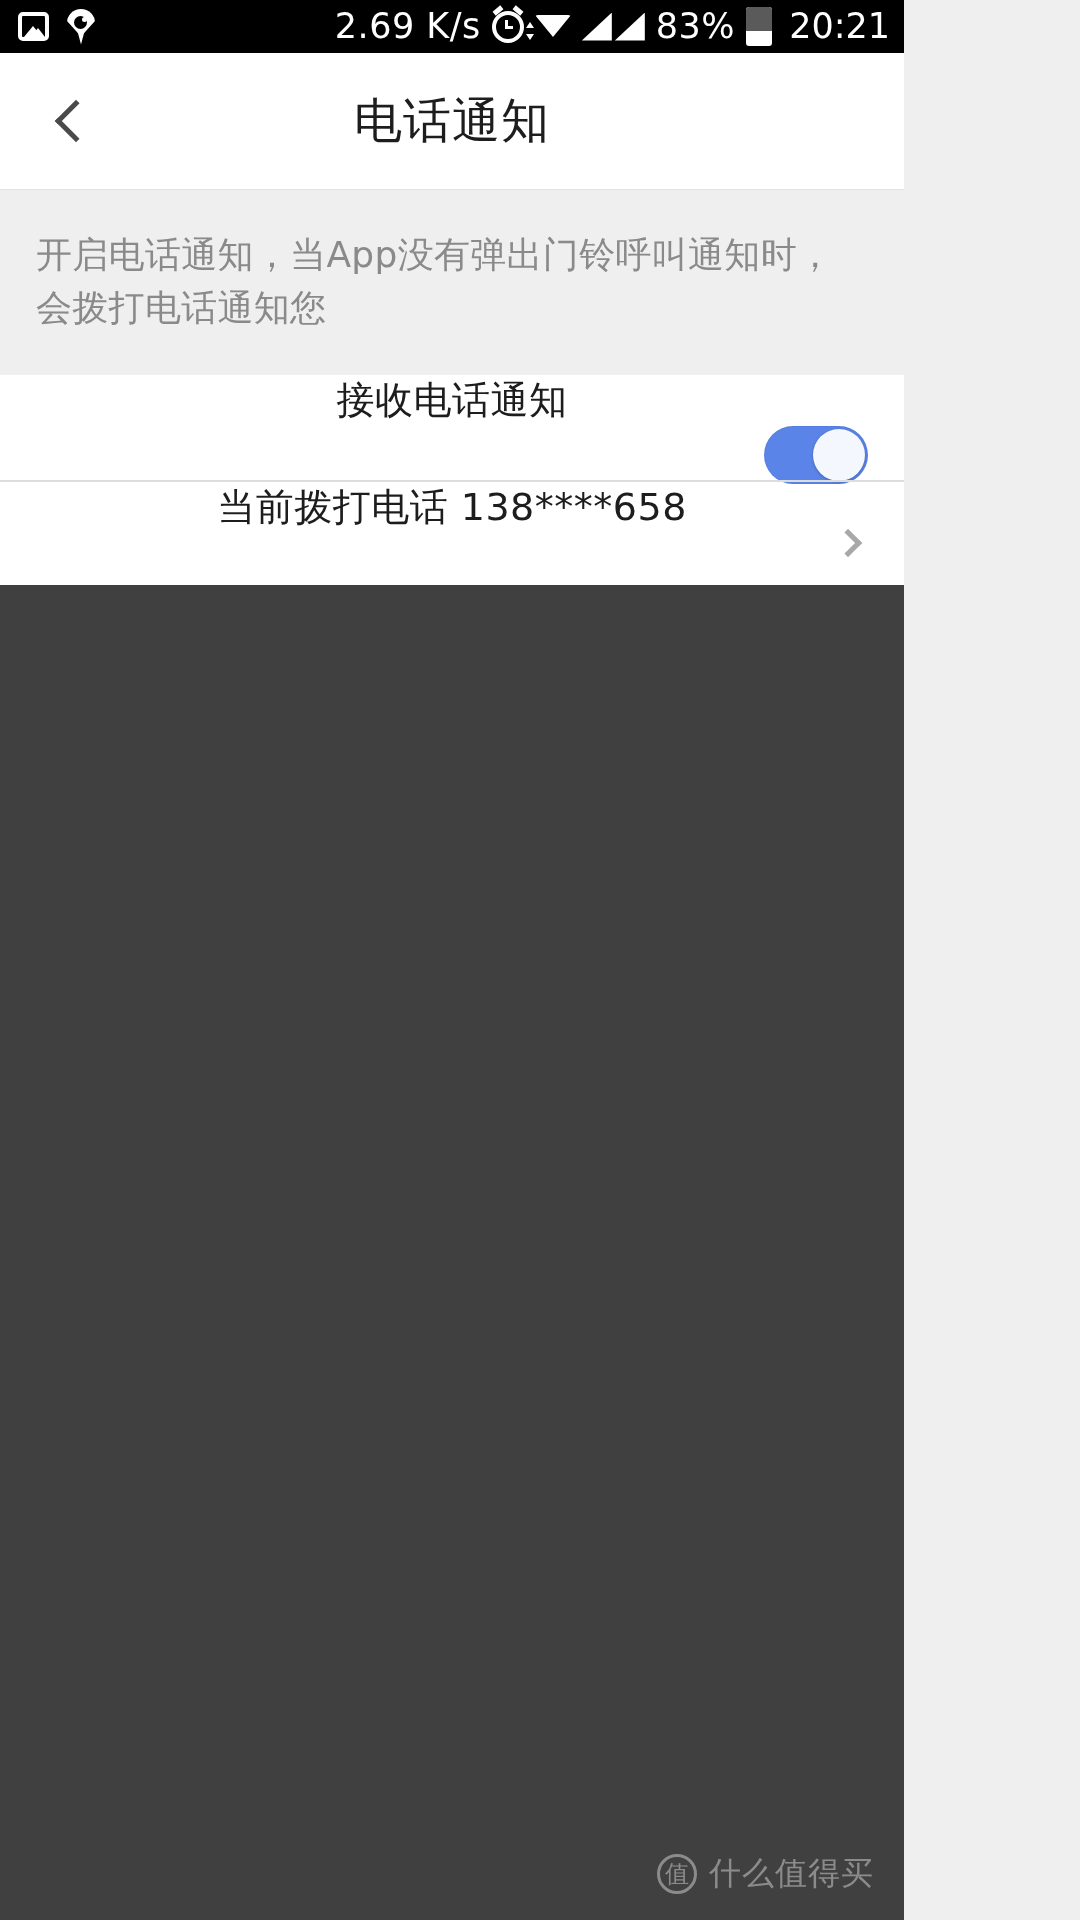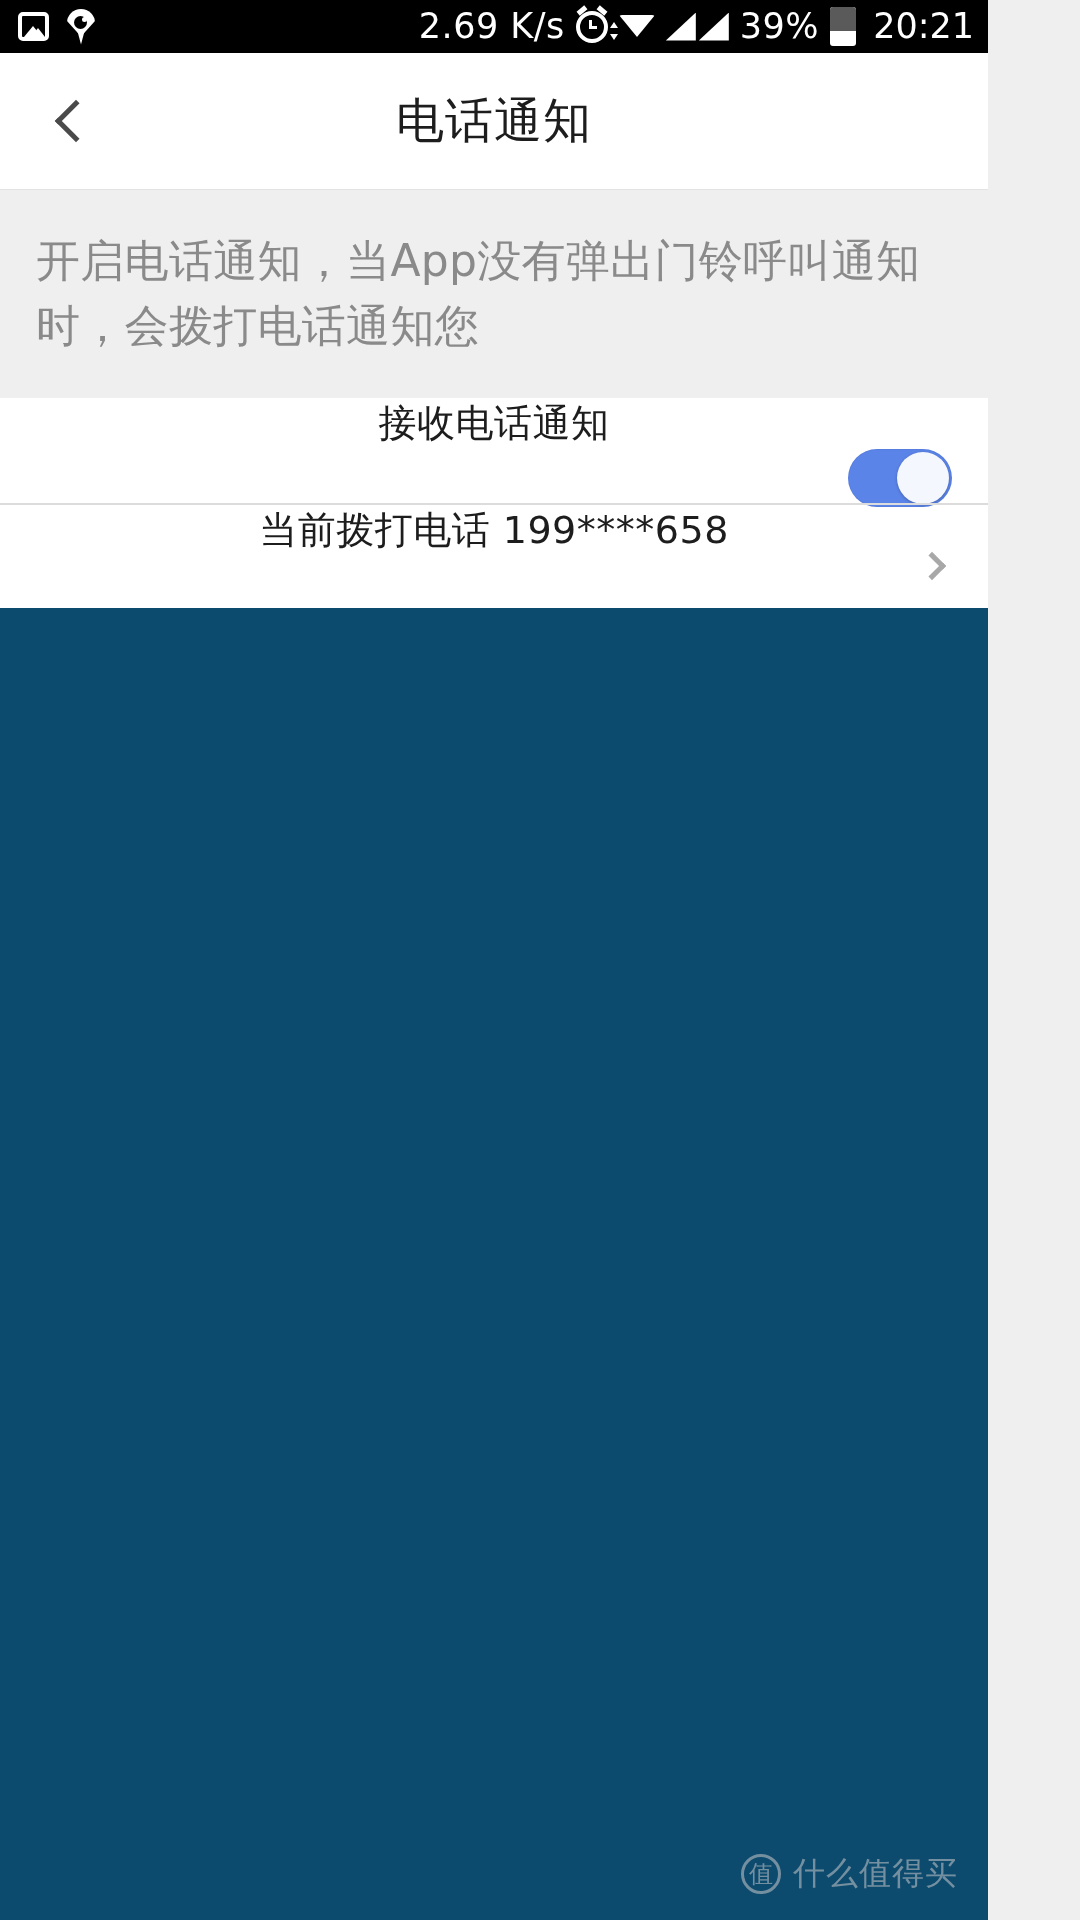--- a/index.html
+++ b/index.html
@@ -2,21 +2,21 @@
 <html><head>
 <meta charset="utf-8">
 <style>
   * { margin:0; padding:0; box-sizing:border-box; }
   html, body {
     width:1080px; height:1920px;
     background:#efefef;
     font-family:"DejaVu Sans","Liberation Sans",sans-serif;
     overflow:hidden;
   }
-  #screen { position:relative; width:988px; height:1920px; background:#0c4a6e; }
+  #screen { position:relative; width:904px; height:1920px; background:#404040; }
 
   
   .statusbar {
     position:relative;
     height:53px; background:#000; color:#fff;
     display:flex; align-items:center;
     padding:0 14px 0 18px;
   }
   .sb-left { display:flex; align-items:center; gap:18px; }
   .sb-right { margin-left:auto; display:flex; align-items:center; gap:11px; }
@@ -119,21 +119,21 @@
     transform:rotate(45deg); margin-left:8px;
   }
   .nav-title {
     font-size:48px; color:#1d1d1d; font-weight:400; letter-spacing:1px;
   }
 
   
   .desc {
     background:#efefef;
     padding:38px 36px 40px 36px;
-    color:#8a8a8a; font-size:44px; line-height:1.48;
+    color:#8a8a8a; font-size:36px; line-height:1.48;
     letter-spacing:0.3px;
   }
 
   
   .card { background:#fff; }
   .row {
     position:relative; display:flex; align-items:center;
     height:105px; padding:0 36px;flex-direction:column;
   }
   .row + .row { border-top:2px solid #dcdcdc; }
@@ -192,21 +192,21 @@
         <span class="alarm-ear-l"></span>
           <span class="alarm-ear-r"></span>
       </span>
       <span class="icon-wifi">
         <span class="wifi-arrows"></span>
       </span>
       <span class="sig-pair">
         <span class="icon-sig"></span>
         <span class="icon-sig"></span>
       </span>
-      <span class="sb-text">39%</span>
+      <span class="sb-text">83%</span>
       <span class="icon-batt">
         
       </span>
       <span class="sb-clock">20:21</span>
     </div>
   </div>
 
   <div class="navbar">
     <div class="nav-back">
       <span class="chev-back"></span>
@@ -221,21 +221,21 @@
     <div class="row">
       <span class="row-label">接收电话通知</span>
       <span class="row-right">
         <span class="toggle">
           <span class="knob"></span>
         </span>
       </span>
     </div>
 
     <div class="row">
-      <span class="row-label">当前拨打电话 199****658</span>
+      <span class="row-label">当前拨打电话 138****658</span>
       <span class="row-right">
         <span class="chev-right"></span>
       </span>
     </div>
 
   </div>
 
   <div class="body-fill"></div>
 
   <div class="watermark">

